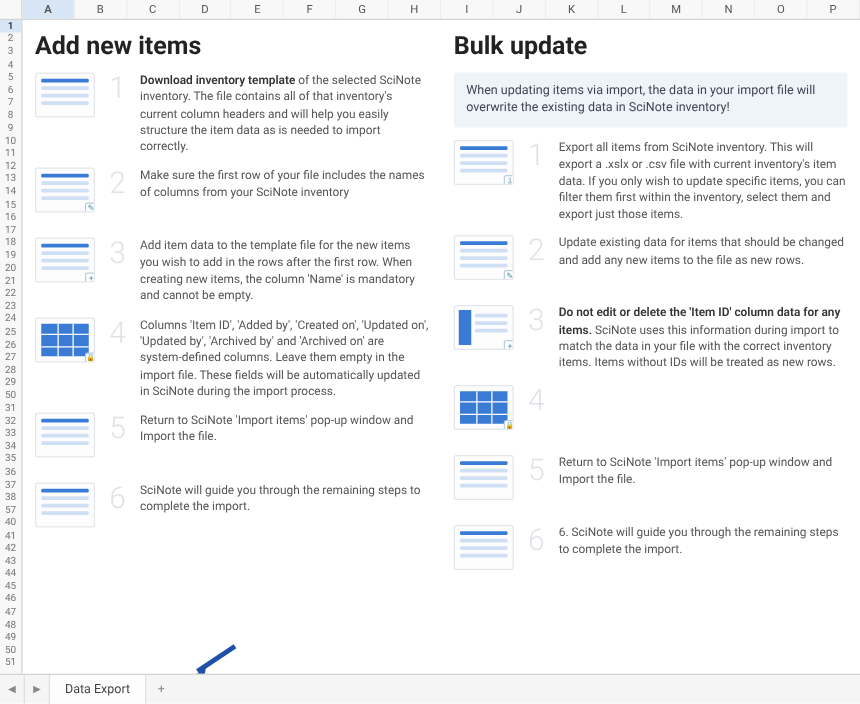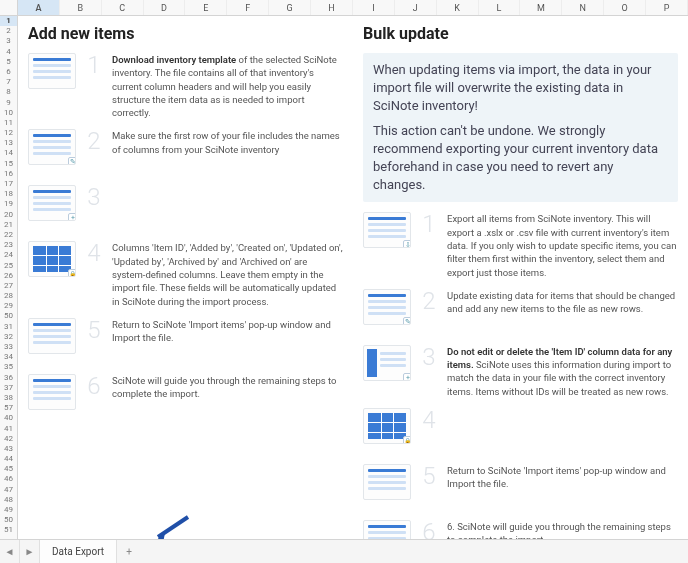--- a/index.html
+++ b/index.html
@@ -65,30 +65,30 @@
     padding: 8px 10px;
     display: flex;
     gap: 20px;
   }
   .column {
     flex: 1;
     display: flex;
     flex-direction: column;
   }
   h2 {
-    font-size: 16px;
+    font-size: 20px;
     font-weight: 700;
     margin: 0 0 10px 0;
     color: #222;
   }
   .info-box {
     background: #eef4f8;
     border-radius: 2px;
     padding: 8px 10px;
-    font-size: 13px;
+    font-size: 10px;
     color: #445;
     line-height: 1.4;
     margin-bottom: 10px;
   }
   .info-box p { margin: 0 0 6px 0; }
   .info-box p:last-child { margin: 0; }
   .step {
     display: flex;
     align-items: flex-start;
     gap: 8px;
@@ -293,20 +293,21 @@
           </div>
           <div class="step">
             <div class="thumb">
               <div class="row b" style="top: 4px;"></div>
               <div class="row " style="top: 10px;"></div>
               <div class="row " style="top: 16px;"></div>
               <div class="row " style="top: 22px;"></div>
               <div class="badge">+</div>
             </div>
             <div class="number-col">3</div>
+            <div class="step-text">Add item data to the template file for the new items you wish to add in the rows after the first row. When creating new items, the column 'Name' is mandatory and cannot be empty.</div>
           </div>
           <div class="step">
             <div class="thumb">
               <div class="grid"></div>
               <div class="badge" style="font-size: 6px;">🔒</div>
             </div>
             <div class="number-col">4</div>
             <div class="step-text">Columns 'Item ID', 'Added by', 'Created on', 'Updated on', 'Updated by', 'Archived by' and 'Archived on' are system-defined columns. Leave them empty in the import file. These fields will be automatically updated in SciNote during the import process.</div>
           </div>
           <div class="step">
@@ -329,21 +330,20 @@
             <div class="number-col">6</div>
             <div class="step-text">SciNote will guide you through the remaining steps to complete the import.</div>
           </div>
         </div>
     </div>
 
     <div class="column">
       <h2>Bulk update</h2>
       <div class="info-box" id="info-box">
           <p>When updating items via import, the data in your import file will overwrite the existing data in SciNote inventory!</p>
-          <p>This action can't be undone. We strongly recommend exporting your current inventory data beforehand in case you need to revert any changes.</p>
         </div>
       <div id="right-steps">
           <div class="step">
             <div class="thumb">
               <div class="row b" style="top: 4px;"></div>
               <div class="row " style="top: 10px;"></div>
               <div class="row " style="top: 16px;"></div>
               <div class="row " style="top: 22px;"></div>
               <div class="badge">⇩</div>
             </div>

